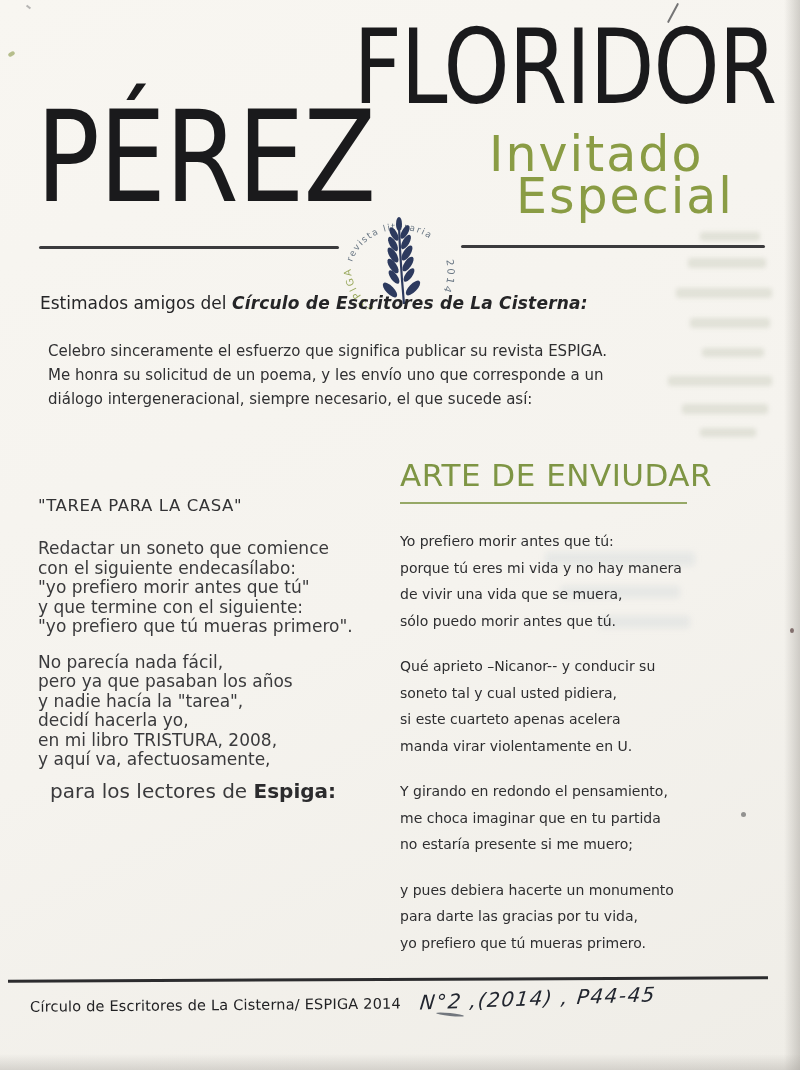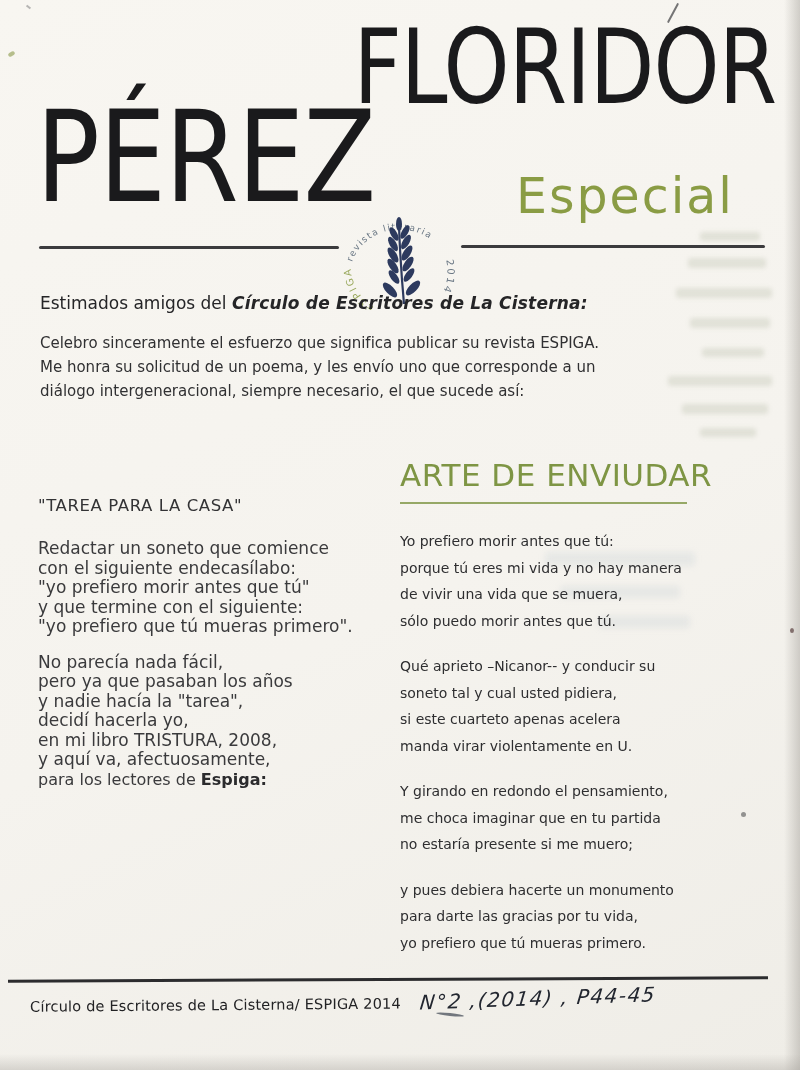--- a/index.html
+++ b/index.html
@@ -19,27 +19,27 @@
   .sub2{top:172px;left:516px;}
   
   .rule{position:absolute;height:3px;background:#3b3b3d;border-radius:2px;}
   .rule-left{left:39px;top:246px;width:300px;}
   .rule-right{left:461px;top:245px;width:304px;}
   .logo{position:absolute;left:338px;top:210px;width:128px;height:100px;}
   
   .ml{white-space:pre-line;}
   .greeting{position:absolute;left:40px;top:293px;margin:0;font-size:17px;color:#252527;}
   .greeting strong{font-weight:700;letter-spacing:.2px;font-style:italic;}
-  .intro{position:absolute;left:40px;top:331px;margin:0;font-size:15px;line-height:24px;color:#303032;}
+  .intro{position:absolute;left:40px;top:331px;margin:8px;font-size:15px;line-height:24px;color:#303032;}
   .item1{position:absolute;left:40px;top:403px;margin:0;font-size:15px;line-height:24px;color:#303032;}
   
   .leftcol{position:absolute;left:38px;top:496px;width:330px;color:#3a3a3c;}
   .leftcol .coltitle{font-size:16.5px;letter-spacing:.6px;color:#333335;margin:0 0 24px 0;font-weight:500;}
   .leftcol .stanza{font-size:17px;line-height:19.5px;margin:0 0 16px 0;}
-  .leftcol .closing{font-size:16px;line-height:19.5px;margin:0;}
+  .leftcol .closing{font-size:20px;line-height:19.5px;margin:12px;}
   .leftcol .closing strong{font-weight:700;color:#2b2b2d;}
   
   .rightcol{position:absolute;left:400px;top:460px;width:392px;}
   .poem-heading{margin:0;font-size:31px;font-weight:500;color:var(--heading_olive,#7e9544);
                 letter-spacing:.5px;line-height:1;white-space:nowrap;}
   .poem-heading-rule{width:287px;height:2px;background:var(--heading_olive,#7e9544);
                      opacity:.8;margin:11px 0 0 0;}
   .poem-subtitle{margin:17px 0 0 0;font-size:16.5px;font-weight:700;color:#252527;letter-spacing:.3px;}
   .poem{margin:24px 0 0 0;font-size:14px;line-height:26.5px;color:#2e2e30;}
   .poem .stanza{margin:0 0 19px 0;}
@@ -88,20 +88,21 @@
   <div class="bleed" style="left:668px;top:376px;width:104px;height:10px;"></div>
   <div class="bleed" style="left:682px;top:404px;width:86px;height:10px;"></div>
   <div class="bleed" style="left:700px;top:428px;width:56px;height:9px;"></div>
   <div class="bleed-blue" style="left:545px;top:552px;width:150px;height:14px;"></div>
   <div class="bleed-blue" style="left:560px;top:586px;width:120px;height:12px;"></div>
   <div class="bleed-blue" style="left:598px;top:616px;width:92px;height:12px;"></div>
   <div class="artifact hand-flourish"></div>
 
   <h1 class="title title-top">FLORIDOR</h1>
   <h1 class="title title-bottom">PÉREZ</h1>
+  <div class="subtitle sub1">Invitado</div>
   <div class="subtitle sub2">Especial</div>
 
   <div class="rule rule-left"></div>
   <div class="rule rule-right"></div>
   <div class="logo">
     <svg viewBox="0 0 128 100" width="128" height="100">
       <defs>
         <path id="arcL" d="M 36,97 A 46,48 0 0 1 13,48" fill="none"></path>
         <path id="arcT" d="M 14,52 A 50,46 0 0 1 106,44" fill="none"></path>
         <path id="arcR" d="M 108,50 A 47,47 0 0 1 100,90" fill="none"></path>

